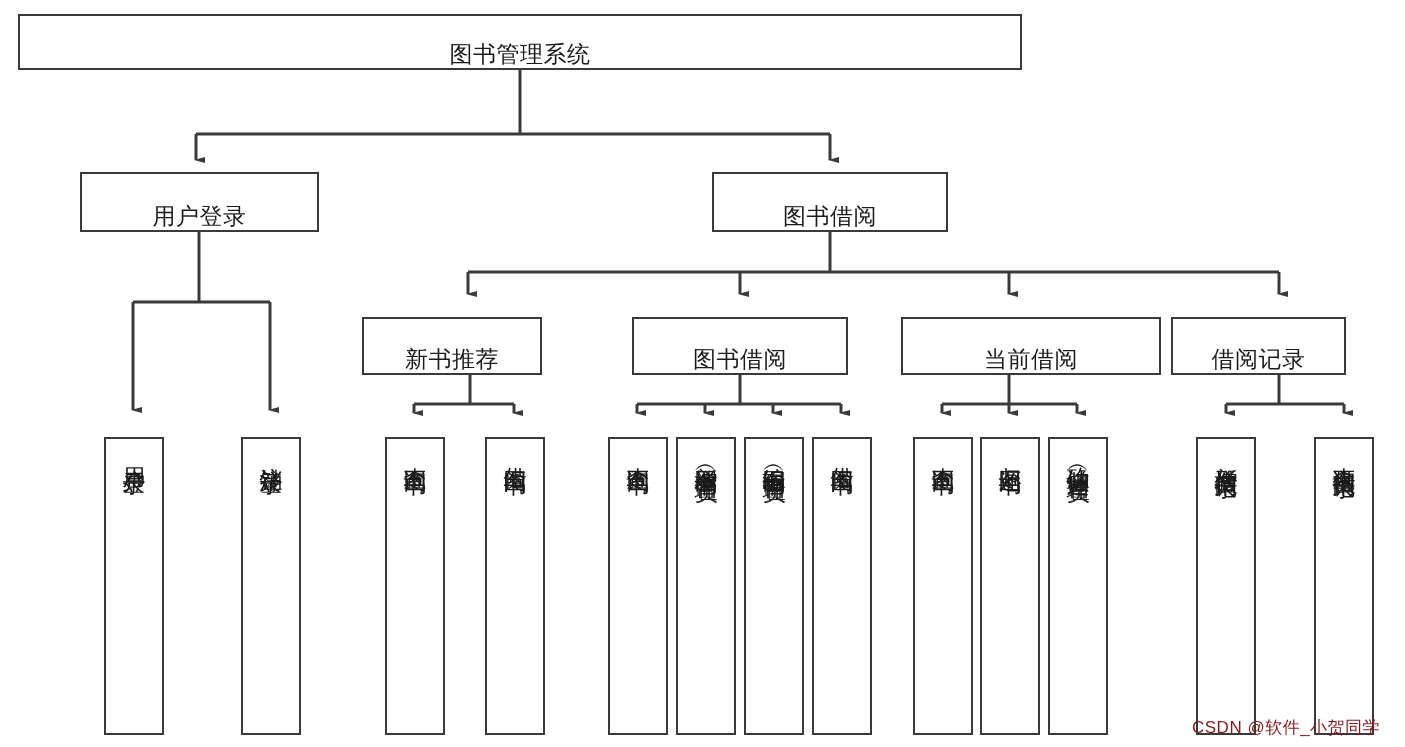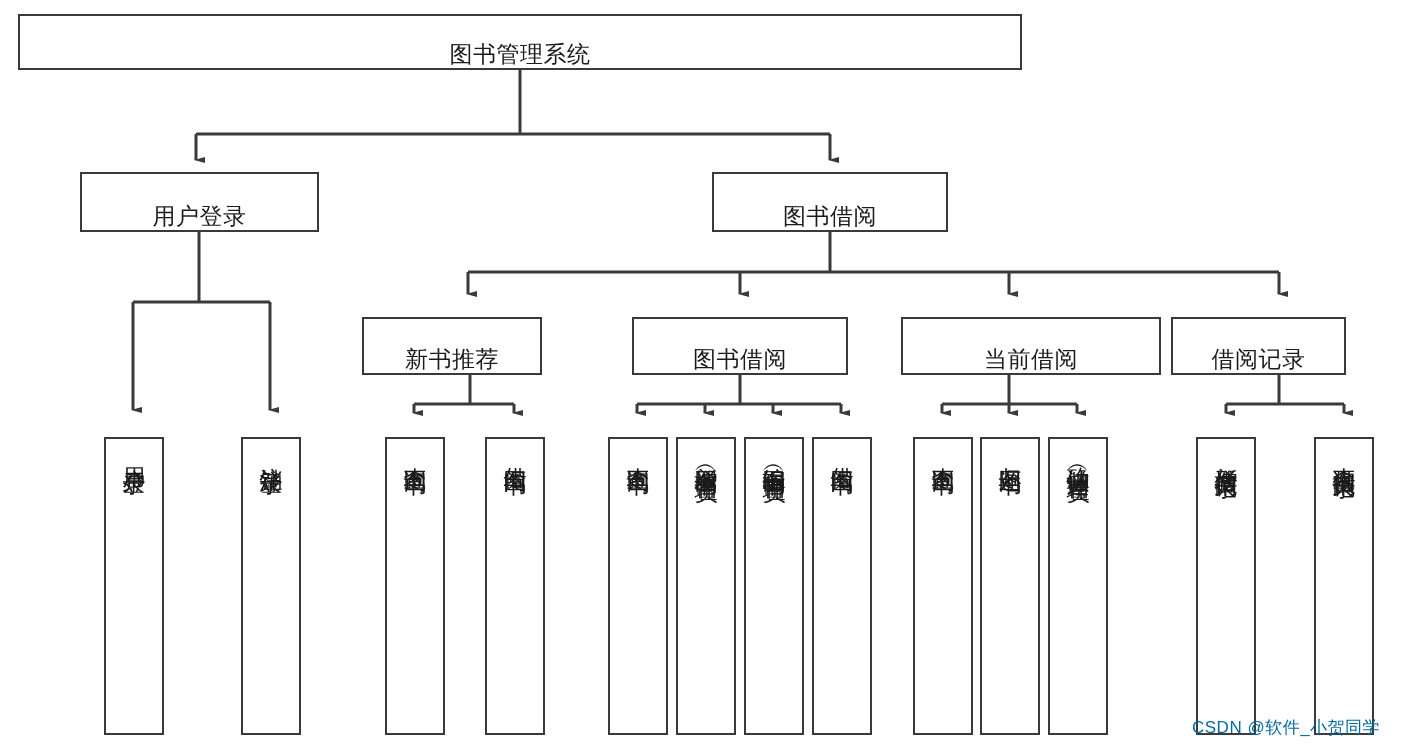--- a/index.html
+++ b/index.html
@@ -56,21 +56,21 @@
   .node.vert .label {
     writing-mode: vertical-rl;
     text-orientation: upright;
     font-size: 23px;
     letter-spacing: 2px;
     line-height: 1;
   }
   .watermark {
     position: absolute;
     font-size: 17px;
-    color: #0369a1;
+    color: #7f1d1d;
     white-space: nowrap;
     letter-spacing: 0.5px;
   }
 </style>
 </head>
 <body>
 
 <div id="canvas">
 
   <svg id="edges" viewBox="0 0 1405 747">

